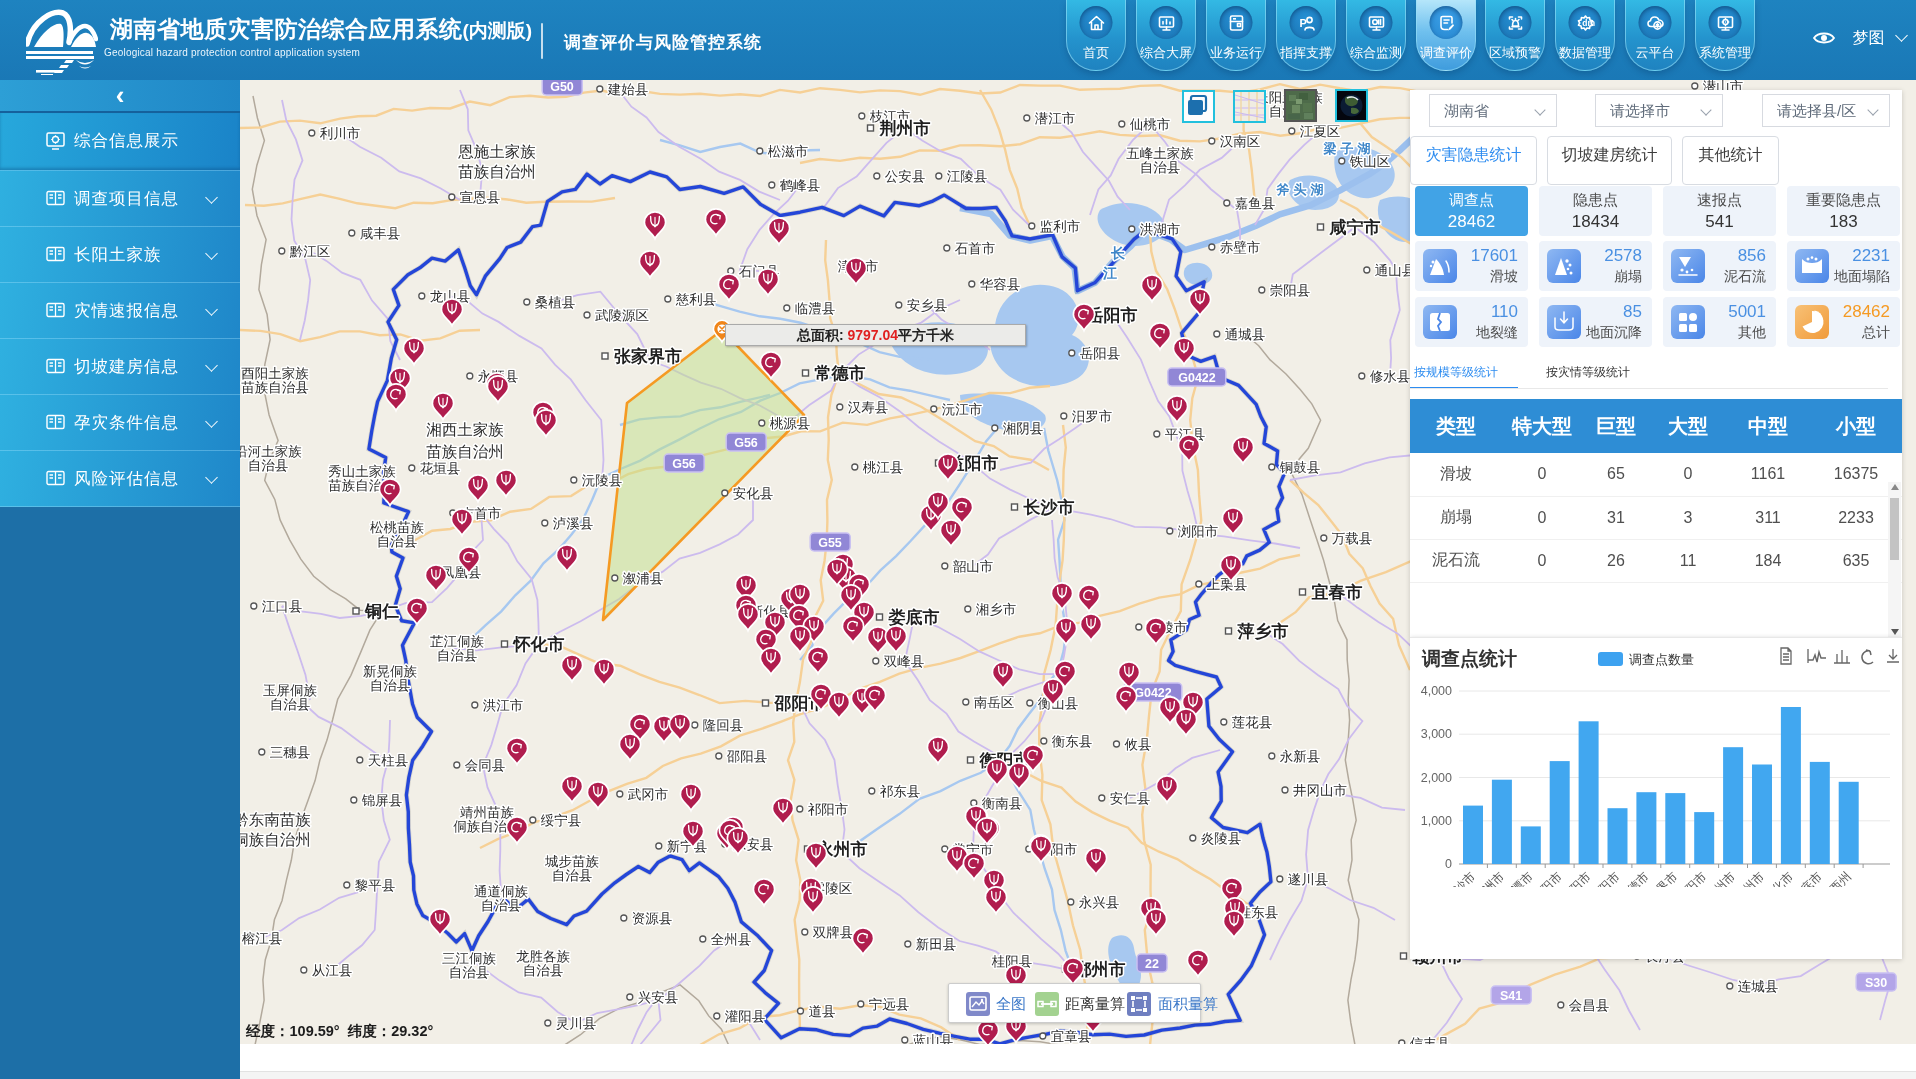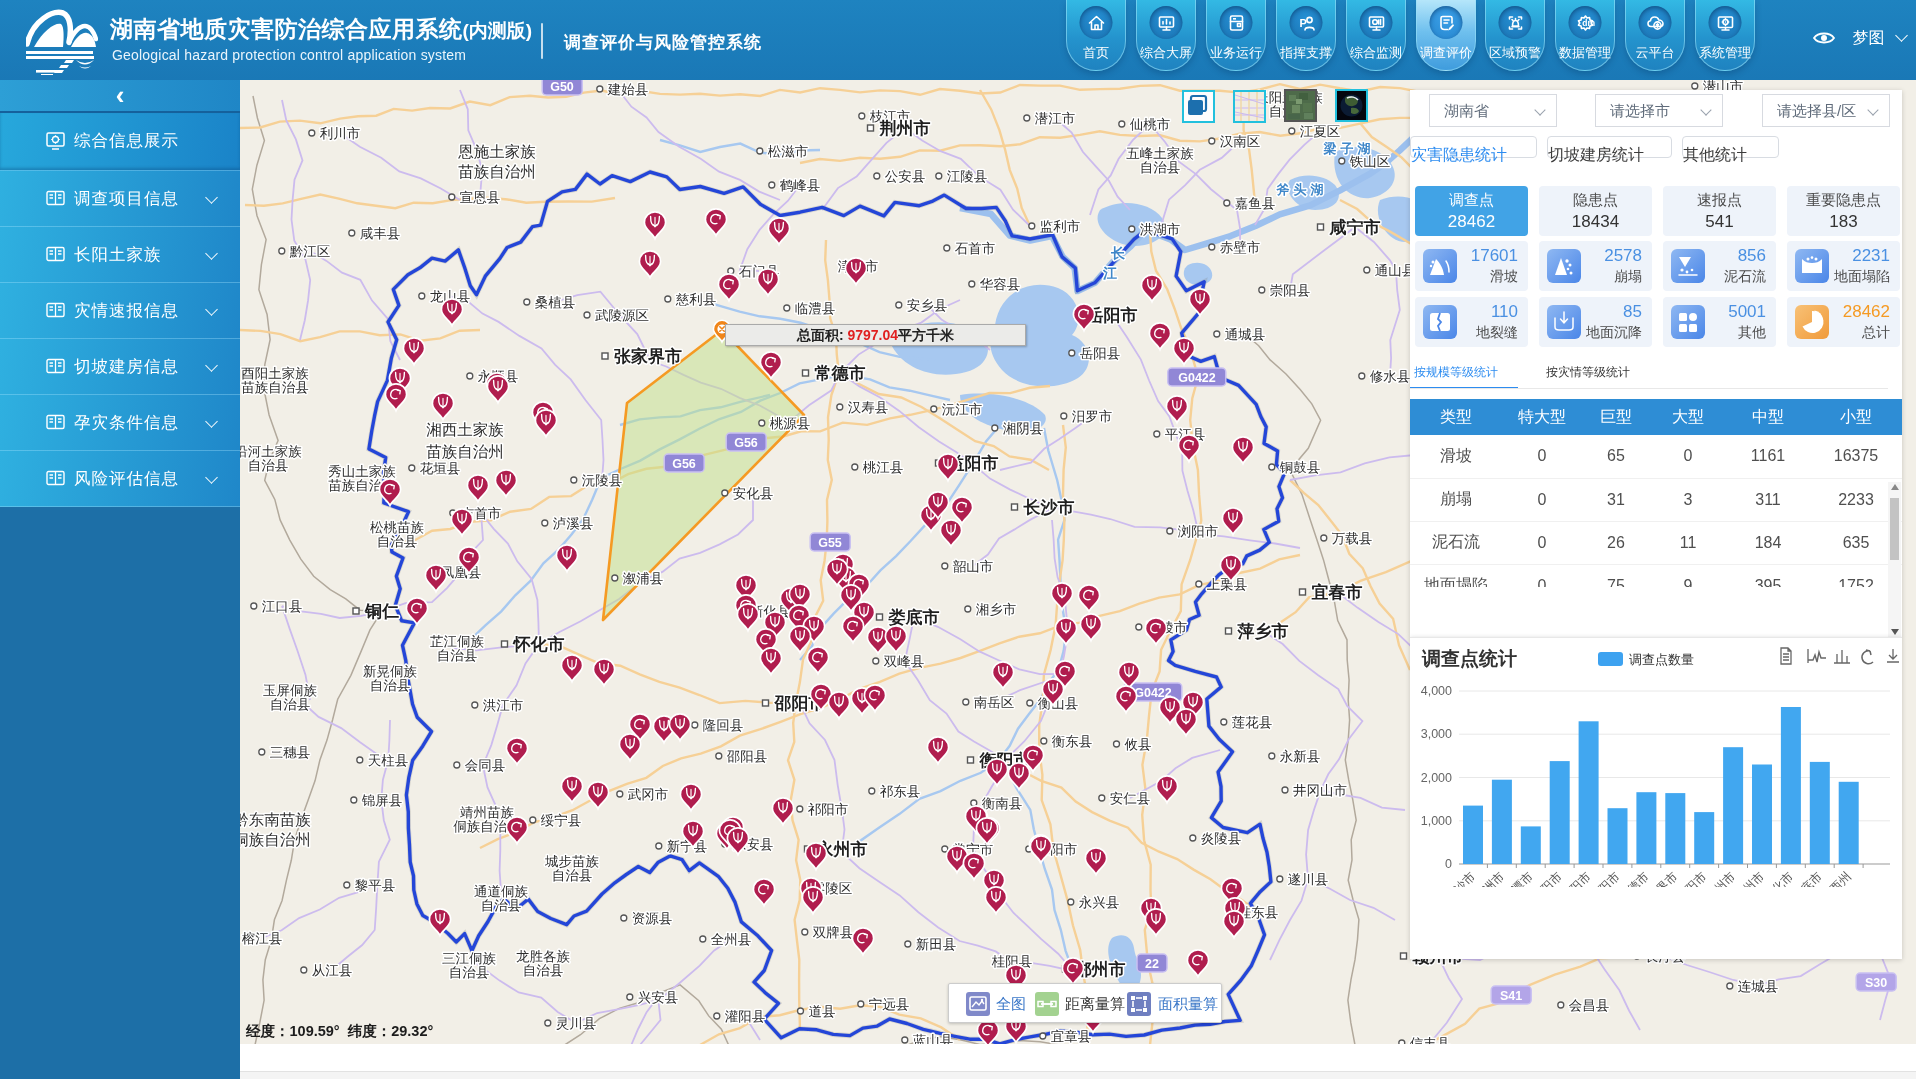--- a/index.html
+++ b/index.html
@@ -2,21 +2,21 @@
 <html><head><meta charset="utf-8"><title>湖南省地质灾害防治综合应用系统</title>
 <style>
 *{margin:0;padding:0;box-sizing:border-box}
 html,body{width:1916px;height:1079px;overflow:hidden;font-family:"Liberation Sans",sans-serif;background:#fff}
 #page{position:relative;width:1916px;height:1079px;overflow:hidden}
 
 #hd{position:absolute;left:0;top:0;width:1916px;height:80px;background:linear-gradient(180deg,#1e83c0,#1a78b6);z-index:30}
 #logo{position:absolute;left:26px;top:7px}
 #t1{position:absolute;left:110px;top:14px;color:#fff;font-size:23px;font-weight:bold;letter-spacing:0.5px;white-space:nowrap}
 #t1 small{font-size:19px;font-weight:bold;letter-spacing:0}
-#t2{position:absolute;left:112px;top:47px;color:#eaf5fc;font-size:14px;letter-spacing:0.2px}
+#t2{position:absolute;left:104px;top:47px;color:#eaf5fc;font-size:10px;letter-spacing:0.2px}
 #vline{position:absolute;left:541px;top:23px;width:2px;height:36px;background:rgba(255,255,255,.75);border-radius:2px}
 #t3{position:absolute;left:564px;top:31px;color:#fff;font-size:17px;font-weight:bold;letter-spacing:1px}
 .nav{position:absolute;top:0;width:60px;height:71px;border-radius:0 0 30px 30px;
  background:linear-gradient(180deg,#33b9e4 0%,#2493cd 55%,#1f83c0 100%);
  border:1px solid rgba(150,225,248,.6);border-top:none;box-shadow:0 3px 6px rgba(0,40,80,.25)}
 .nav.act{background:linear-gradient(180deg,#b5e6fa 0%,#6fc0ee 45%,#3f9cdd 100%)}
 .nav .cir{position:absolute;left:50%;top:6px;transform:translateX(-50%);width:33px;height:33px;border-radius:50%;
  background:radial-gradient(circle at 50% 38%,#2590d4,#1a71b0);box-shadow:inset 0 2px 4px rgba(0,30,70,.45)}
 .nav.act .cir{background:radial-gradient(circle at 50% 38%,#3ba0e8,#2585cd)}
 .nav .lb{position:absolute;left:0;top:44px;width:100%;text-align:center;color:#fff;font-size:13px;white-space:nowrap}
@@ -36,21 +36,21 @@
 #card2{top:637px;height:322px;border-top:1px solid #e8e8e8}
 #yearrow{position:relative;height:41px;border-bottom:1px solid #f0f0f0}
 #yearrow .yr{position:absolute;left:0;top:8px;width:100%;text-align:center;font-size:20px;color:#333}
 .arr{position:absolute;top:9px;width:0;height:0;border-top:11px solid transparent;border-bottom:11px solid transparent}
 .arr.l{left:16px;border-right:14px solid #b8b8b8}
 .arr.r{right:16px;border-left:14px solid #b8b8b8}
 #selrow{position:relative;height:42px}
 .sel{position:absolute;top:4px;width:128px;height:33px;border:1px solid #d7dae0;border-radius:0;color:#5f6b7a;font-size:15px;line-height:31px;padding-left:14px;background:#fff}
 .sel .sch{position:absolute;right:12px;top:11px;width:8px;height:8px;border-right:1.6px solid #9aa2ad;border-bottom:1.6px solid #9aa2ad;transform:rotate(45deg)}
 .tabs{position:relative;height:40px;margin-top:4px}
-.tab{position:absolute;top:0;height:22px;border:1px solid #d8dce2;border-radius:4px;background:#fff;color:#3c3c3c;font-size:16px;line-height:36px}
+.tab{position:absolute;top:0;height:49px;border:1px solid #d8dce2;border-radius:4px;background:#fff;color:#3c3c3c;font-size:16px;text-align:center;line-height:36px}
 .tab.act{color:#2d8cf0;border-color:#d8dce2}
 .cards4{position:relative;height:55px;margin-top:10px}
 .sc{position:absolute;top:0;width:113px;height:50px;border-radius:4px;background:#eef3fa;text-align:center}
 .sc .a{font-size:15px;color:#4a4a4a;margin-top:5px}
 .sc .b{font-size:17px;color:#333;margin-top:2px}
 .sc.act{background:#41a3e6}
 .sc.act .a,.sc.act .b{color:#fff}
 .grid8{position:relative}
 .gc{position:absolute;width:113px;height:50px;border-radius:4px;background:#eef3fa}
 .gc .num{position:absolute;right:10px;top:5px;font-size:17px;color:#4a90e2}
@@ -58,31 +58,31 @@
 .gc .icon{position:absolute;left:8px;top:8px;width:34px;height:34px;border-radius:6px;background:linear-gradient(135deg,#8fb8f2,#4a86e8)}
 .gc.or .num{color:#f59a23}
 .gc.or .icon{background:linear-gradient(135deg,#f8c176,#f09a3a)}
 #subtabs{position:relative;height:30px;margin-top:12px}
 #subtabs .st{position:absolute;top:3px;font-size:12px}
 #subtabs .st1{left:4px;color:#2d8cf0}
 #subtabs .st2{left:136px;color:#333}
 #subtabs .ul{position:absolute;left:0px;top:26px;width:108px;height:2px;background:#2d8cf0}
 #subtabs .bl{position:absolute;left:0;top:27px;width:478px;height:1px;background:#e8e8e8}
 table.tt{border-collapse:collapse;width:492px;margin-top:0px;table-layout:fixed}
-table.tt th{background:#2e8dd5;color:#fff;font-size:16px;font-weight:normal;height:36px}
+table.tt th{background:#2e8dd5;color:#fff;font-size:20px;font-weight:bold;height:54px}
 table.tt td{font-size:16px;color:#4f4f4f;height:43px;text-align:center;border-bottom:1px solid #f0f0f0}
 #c2title{position:absolute;left:12px;top:8px;font-size:19px;font-weight:bold;color:#333}
 #legend{position:absolute;left:188px;top:12px}
 #legend .sw{display:inline-block;width:25px;height:14px;background:#3da2f0;border-radius:3px;vertical-align:-2px}
 #legend .lt{font-size:13px;color:#333;margin-left:6px}
 
 #tip{position:absolute;left:725px;top:324px;width:301px;height:22px;background:#ebebe9;border:1px solid #aaa;box-shadow:1px 1px 2px rgba(0,0,0,.25);z-index:15;font-size:14px;font-weight:bold;color:#222;text-align:center;line-height:20px}
 #tip b{color:#e01f1f}
 #coords{position:absolute;left:246px;top:1022px;font-size:14.5px;font-weight:bold;color:#1c1c1c;z-index:15}
-#mtools{position:absolute;left:948px;top:983px;width:274px;height:40px;background:#fff;border:1px solid #ccc;border-radius:2px;box-shadow:0 1px 3px rgba(0,0,0,.2);z-index:15}
+#mtools{position:absolute;left:948px;top:983px;width:253px;height:40px;background:#fff;border:1px solid #ccc;border-radius:2px;box-shadow:0 1px 3px rgba(0,0,0,.2);z-index:15}
 #mtools .mi2{position:absolute;top:8px;width:24px;height:24px;border-radius:3px}
 #mtools .t{position:absolute;top:11px;font-size:15px;white-space:nowrap}
 .thumb{position:absolute;width:33px;height:33px;z-index:15;border:2px solid #22c0dd}
 
 #foot1{position:absolute;left:240px;top:1044px;width:1676px;height:27px;background:#fff;z-index:14}
 #foot2{position:absolute;left:240px;top:1071px;width:1676px;height:8px;background:#f4f4f4;border-top:1px solid #e2e2e2;z-index:14}
 </style></head>
 <body>
 <div id="page">
 <svg id="map" width="1676" height="968" viewBox="0 0 1676 968" style="position:absolute;left:240px;top:80px">

